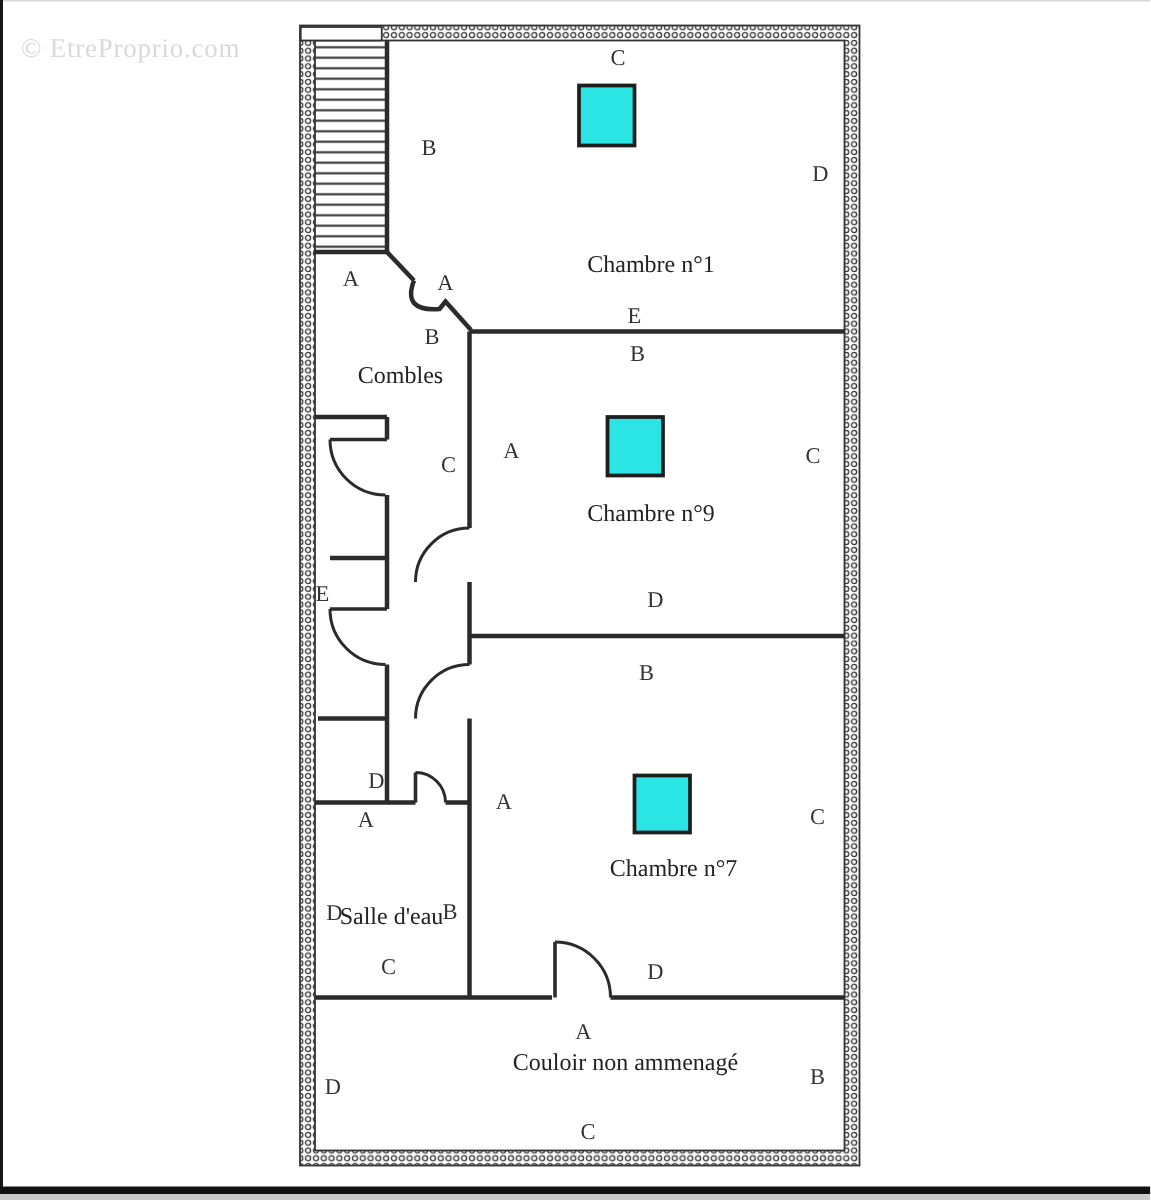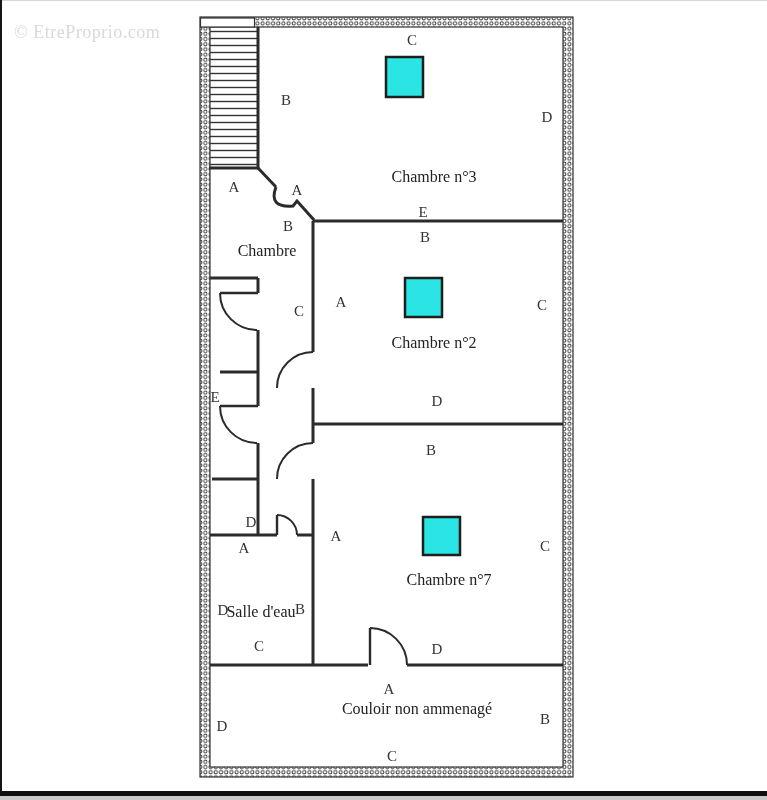--- a/index.html
+++ b/index.html
@@ -102,23 +102,23 @@
       <span class="wall-label" style="left: 336px; top: 536px;">A</span>
       <span class="wall-label" style="left: 545px; top: 546px;">C</span>
       <span class="wall-label" style="left: 223px; top: 610px;">D</span>
       <span class="wall-label" style="left: 300px; top: 609px;">B</span>
       <span class="wall-label" style="left: 259px; top: 646px;">C</span>
       <span class="wall-label" style="left: 437px; top: 649px;">D</span>
       <span class="wall-label" style="left: 389px; top: 689px;">A</span>
       <span class="wall-label" style="left: 222px; top: 726px;">D</span>
       <span class="wall-label" style="left: 545px; top: 719px;">B</span>
       <span class="wall-label" style="left: 392px; top: 756px;">C</span>
-      <span class="room-label" style="left: 434px; top: 177px;">Chambre n°3</span>
-      <span class="room-label" style="left: 267px; top: 251px;">Chambre</span>
-      <span class="room-label" style="left: 434px; top: 343px;">Chambre n°2</span>
+      <span class="room-label" style="left: 434px; top: 177px;">Chambre n°1</span>
+      <span class="room-label" style="left: 267px; top: 251px;">Combles</span>
+      <span class="room-label" style="left: 434px; top: 343px;">Chambre n°9</span>
       <span class="room-label" style="left: 261px; top: 580px; margin-top: 32px;">Salle d'eau</span>
       <span class="room-label" style="left: 449px; top: 580px;">Chambre n°7</span>
       <span class="room-label" style="left: 417px; top: 709px;">Couloir non ammenagé</span>
     </div>
 
   <div class="edge-bottom"></div>
   <div class="edge-bottom-under"></div>
 </div>
 
 </body></html>

